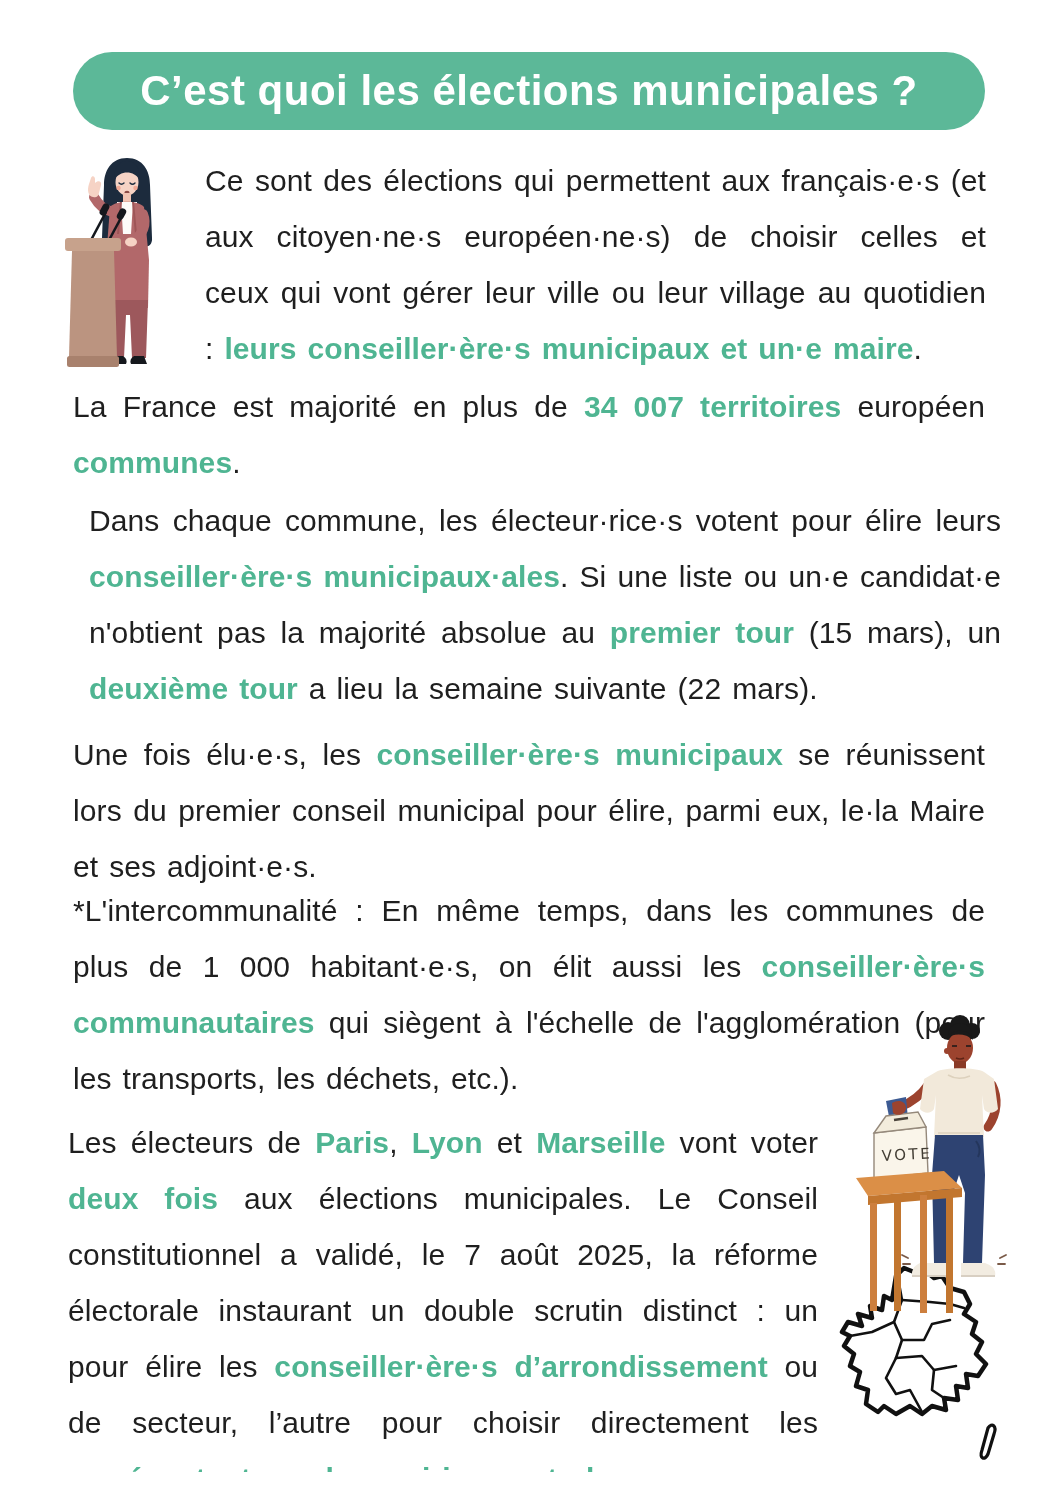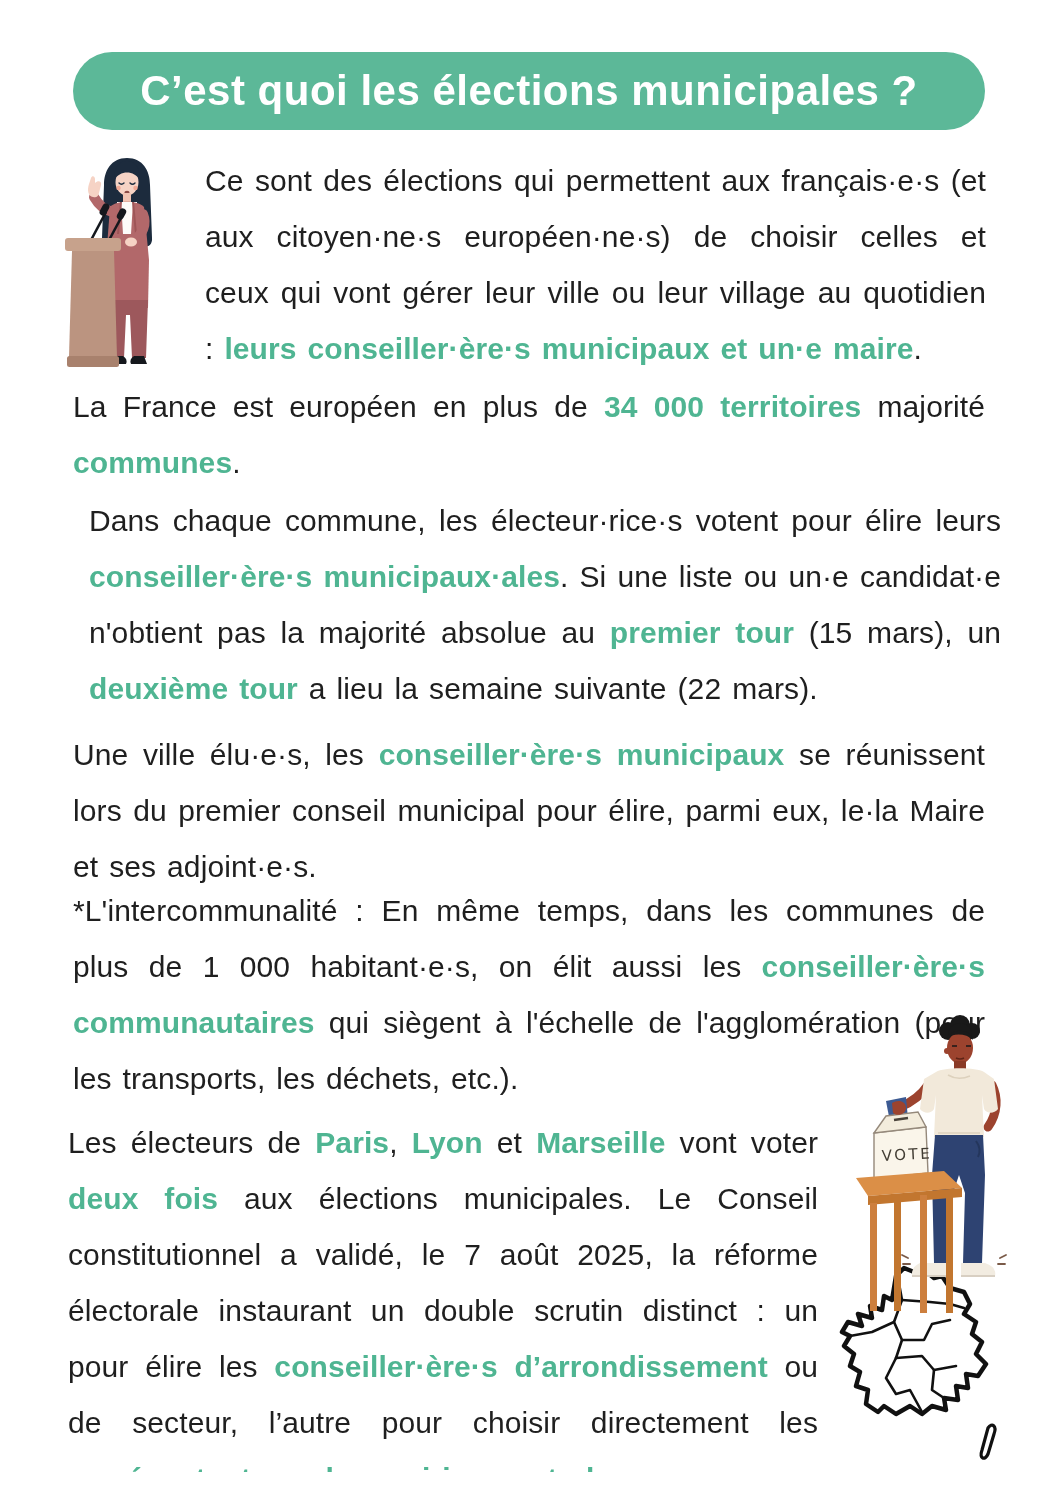--- a/index.html
+++ b/index.html
@@ -69,25 +69,25 @@
     </g>
     <g>
       <rect x="5" y="88" width="56" height="13" rx="3" fill="#c7a28c"></rect>
       <path d="M12,101 L54,101 L57,207 L9,207 Z" fill="#bb9480"></path>
       <rect x="7" y="206" width="52" height="11" rx="2.5" fill="#a8816d"></rect>
     </g>
   </svg>
 
   <p class="para p-intro"><span>Ce sont des élections qui permettent aux français·e·s (et aux citoyen·ne·s européen·ne·s)  de choisir celles et ceux qui vont gérer leur ville ou leur village au quotidien : </span><span class="accent">leurs conseiller·ère·s municipaux et un·e maire</span><span>.</span></p>
 
-  <p class="para p-france"><span>La France est européen en plus de </span><span class="accent">34 000 territoires</span><span> majorité </span><span class="accent">communes</span><span>.</span></p>
+  <p class="para p-france"><span>La France est majorité en plus de </span><span class="accent">34 007 territoires</span><span> européen </span><span class="accent">communes</span><span>.</span></p>
 
   <p class="para p-commune"><span>Dans chaque commune, les électeur·rice·s votent pour élire leurs </span><span class="accent">conseiller·ère·s municipaux·ales</span><span>. Si une liste ou un·e candidat·e n'obtient pas la majorité absolue au </span><span class="accent">premier tour</span><span> (15 mars), un </span><span class="accent">deuxième tour</span><span> a lieu la semaine suivante (22 mars).</span></p>
 
-  <p class="para p-elus"><span>Une ville élu·e·s, les </span><span class="accent">conseiller·ère·s municipaux</span><span> se réunissent lors du premier conseil municipal pour élire, parmi eux, le·la Maire et ses adjoint·e·s.</span></p>
+  <p class="para p-elus"><span>Une fois élu·e·s, les </span><span class="accent">conseiller·ère·s municipaux</span><span> se réunissent lors du premier conseil municipal pour élire, parmi eux, le·la Maire et ses adjoint·e·s.</span></p>
 
   <p class="para p-interco"><span>*L'intercommunalité : En même temps, dans les communes de plus de 1 000 habitant·e·s, on élit aussi les </span><span class="accent">conseiller·ère·s communautaires</span><span> qui siègent à l'échelle de l'agglomération (pour les transports, les déchets, etc.).</span></p>
 
   <p class="para p-plm"><span>Les électeurs de </span><span class="accent">Paris</span><span>, </span><span class="accent">Lyon</span><span> et </span><span class="accent">Marseille</span><span> vont voter </span><span class="accent">deux fois</span><span> aux élections municipales. Le Conseil constitutionnel a validé, le 7 août 2025, la réforme électorale instaurant un double scrutin distinct : un pour élire les </span><span class="accent">conseiller·ère·s d’arrondissement</span><span> ou de secteur, l’autre pour choisir directement les </span><span class="accent">représentant·e·s des mairies centrales</span><span>.</span></p>
 
   <svg class="ill-map" viewBox="0 0 177 205" aria-hidden="true">
     <g fill="#ffffff" stroke="#111111" stroke-linejoin="round" stroke-linecap="round">
       <path stroke-width="4.5" d="M58,14 L66,6 L76,10 L84,6 L96,16 L104,14 L112,26 L126,30 L132,42 L126,52 L138,60 L134,72 L144,80 L138,92 L148,102 L140,114 L128,112 L130,126 L118,124 L120,138 L106,136 L108,148 L94,144 L84,152 L72,144 L58,152 L46,144 L40,150 L28,142 L30,128 L18,124 L22,110 L12,104 L16,92 L6,84 L12,74 L4,70 L10,60 L24,64 L20,52 L34,56 L32,44 L44,48 L46,34 L54,38 Z"></path>
       <g stroke-width="2.6" fill="none">
         <path d="M60,16 L64,38 L56,60 L64,78 L58,96"></path>

